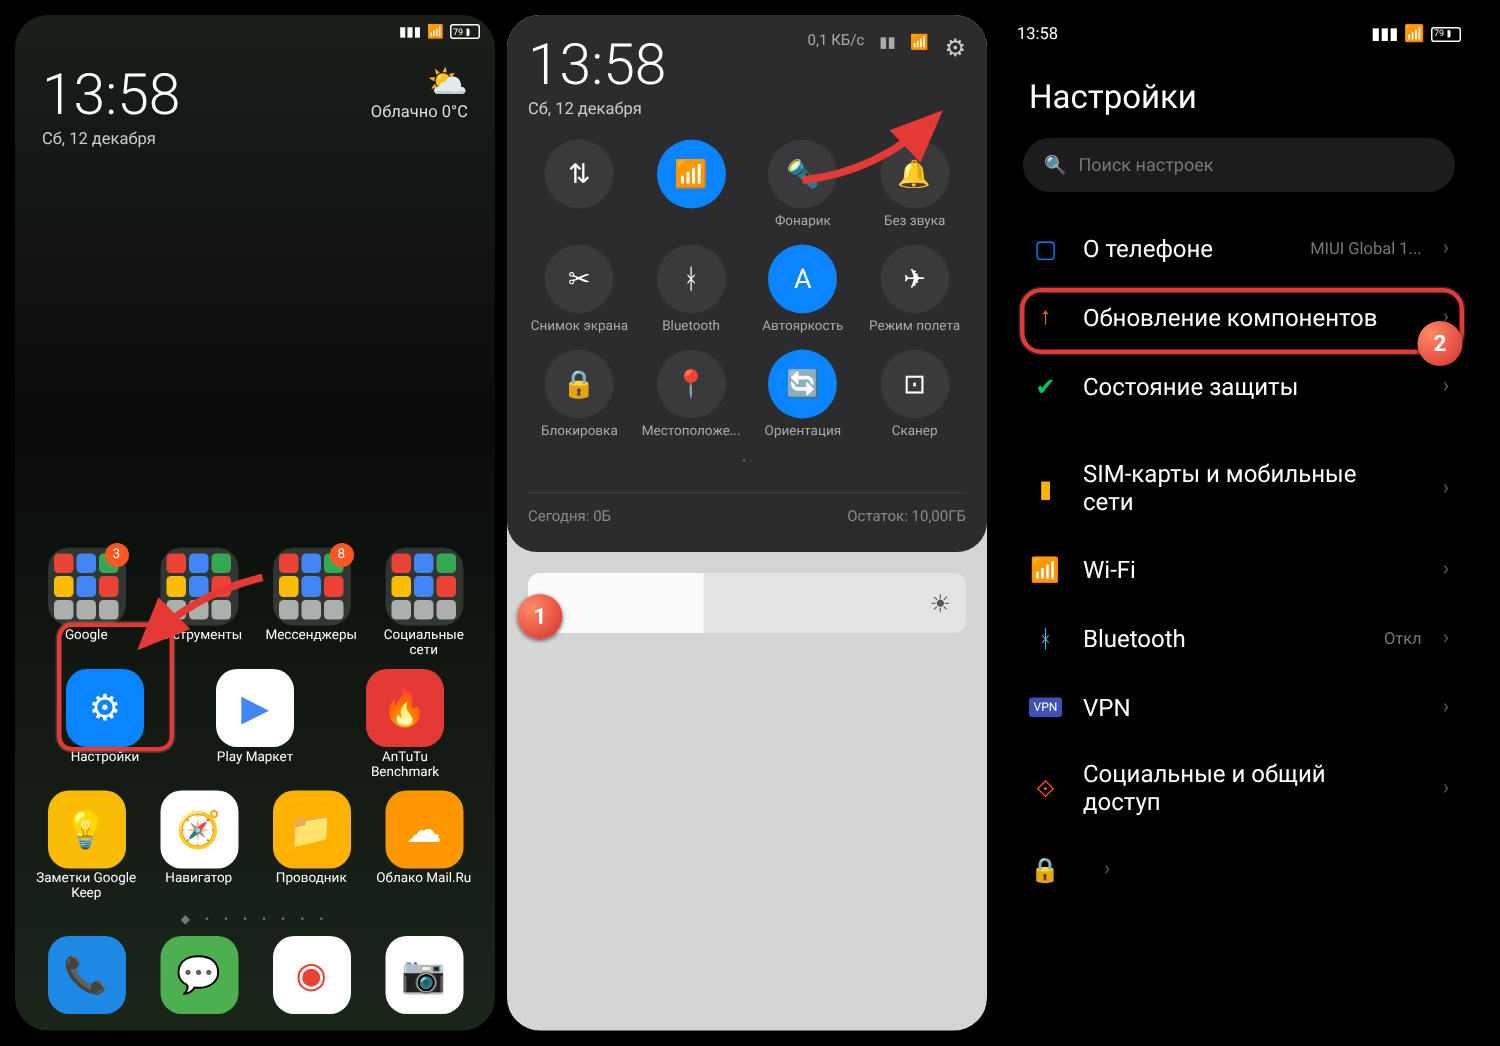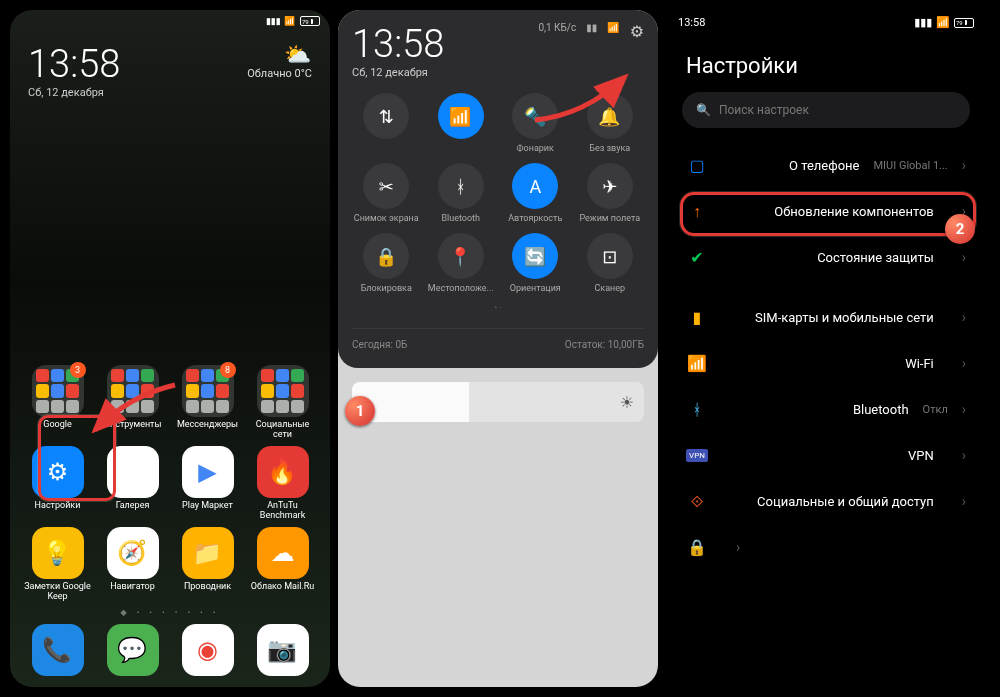--- a/index.html
+++ b/index.html
@@ -43,21 +43,21 @@
   .bright{margin:14px 14px 0;background:rgba(255,255,255,0.35);height:40px;border-radius:8px;display:flex;align-items:center;position:relative;}
   .bright .fill{width:40%;height:100%;background:rgba(255,255,255,0.8);border-radius:8px 0 0 8px;}
   .sun{position:absolute;right:10px;color:#555;}
   
   .s3 { background:#000; color:#fff; }
   .s3 .sb{display:flex;justify-content:space-between;padding:6px 12px;font-size:11px;}
   .title3{font-size:22px;padding:18px 20px 14px;}
   .search{margin:0 16px 14px;background:#1c1c1e;border-radius:18px;height:36px;display:flex;align-items:center;padding:0 14px;color:#777;font-size:12px;gap:8px;}
   .item{display:flex;align-items:center;padding:12px 20px;gap:14px;position:relative;}
   .iticon{width:22px;height:22px;display:flex;align-items:center;justify-content:center;font-size:16px;}
-  .ittxt{flex:1;font-size:13px;text-align:right;}
+  .ittxt{flex:1;font-size:16px;}
   .itval{font-size:11px;color:#777;}
   .chev{color:#555;font-size:14px;}
   .gap{height:14px;}
   
   .hl{position:absolute;border:3px solid #e53935;border-radius:10px;pointer-events:none;box-shadow:0 0 0 1px rgba(255,255,255,0.15);}
   .num{position:absolute;width:30px;height:30px;border-radius:50%;background:radial-gradient(circle at 30% 30%,#ff8a65,#d32f2f);color:#fff;font-weight:bold;display:flex;align-items:center;justify-content:center;font-size:15px;box-shadow:0 1px 3px rgba(0,0,0,0.6);z-index:50;}
   .arrow{position:absolute;z-index:49;}
 </style>
 </head>
 <body>
@@ -138,24 +138,20 @@
             <div></div>
             <div></div>
           </div>
           <div class="label">Социальные сети</div>
         </div>
       </div>
     <div class="row" id="apps-row1">
         <div class="app">
           <div class="appicon" style="background:#0a84ff;">⚙</div>
           <div class="label">Настройки</div>
-        </div>
-        <div class="app">
-          <div class="appicon" style="background:#fff;color:#4285f4"></div>
-          <div class="label">Галерея</div>
         </div>
         <div class="app">
           <div class="appicon" style="background:#fff;color:#4285f4">▶</div>
           <div class="label">Play Маркет</div>
         </div>
         <div class="app">
           <div class="appicon" style="background:#e53935;">🔥</div>
           <div class="label">AnTuTu Benchmark</div>
         </div>
       </div>

